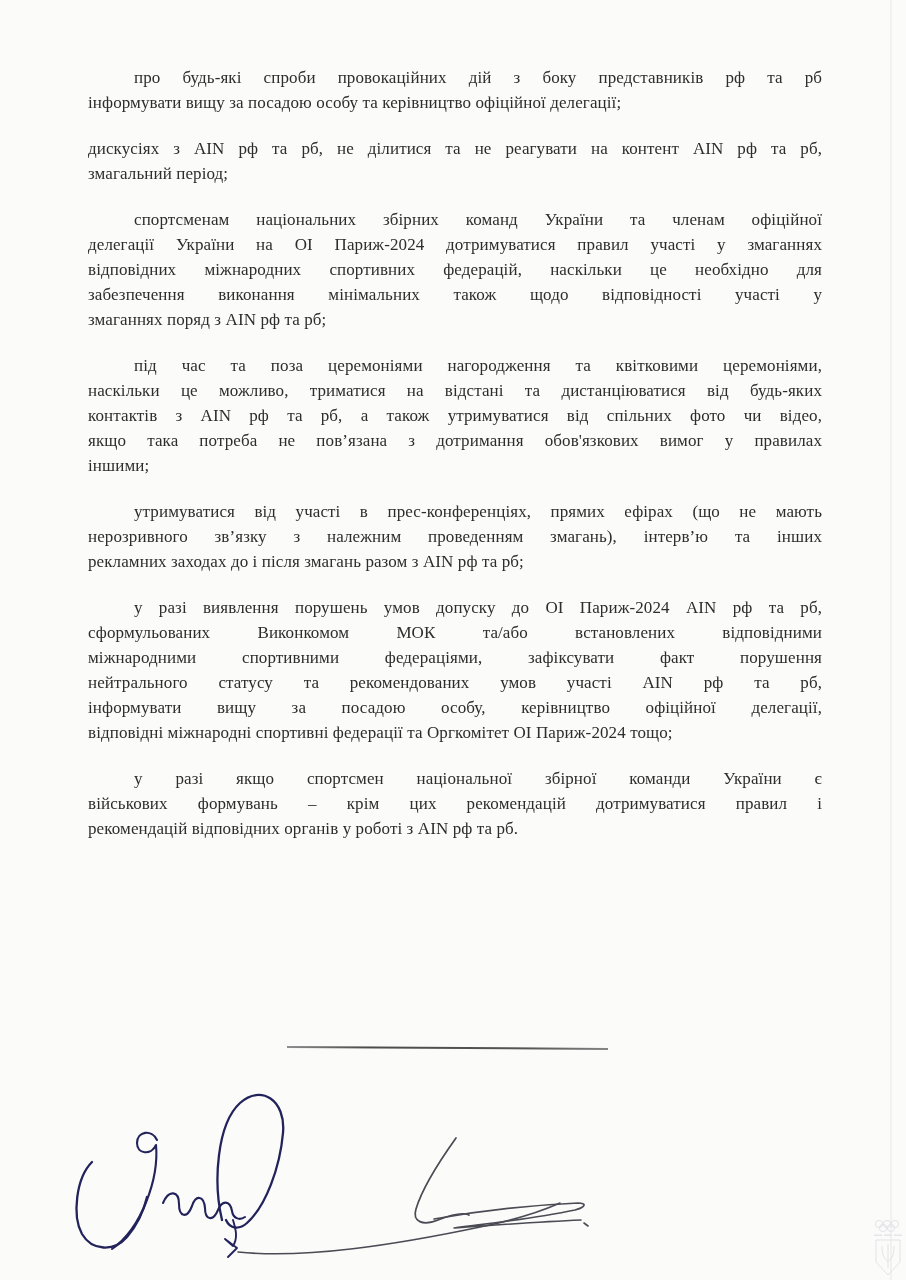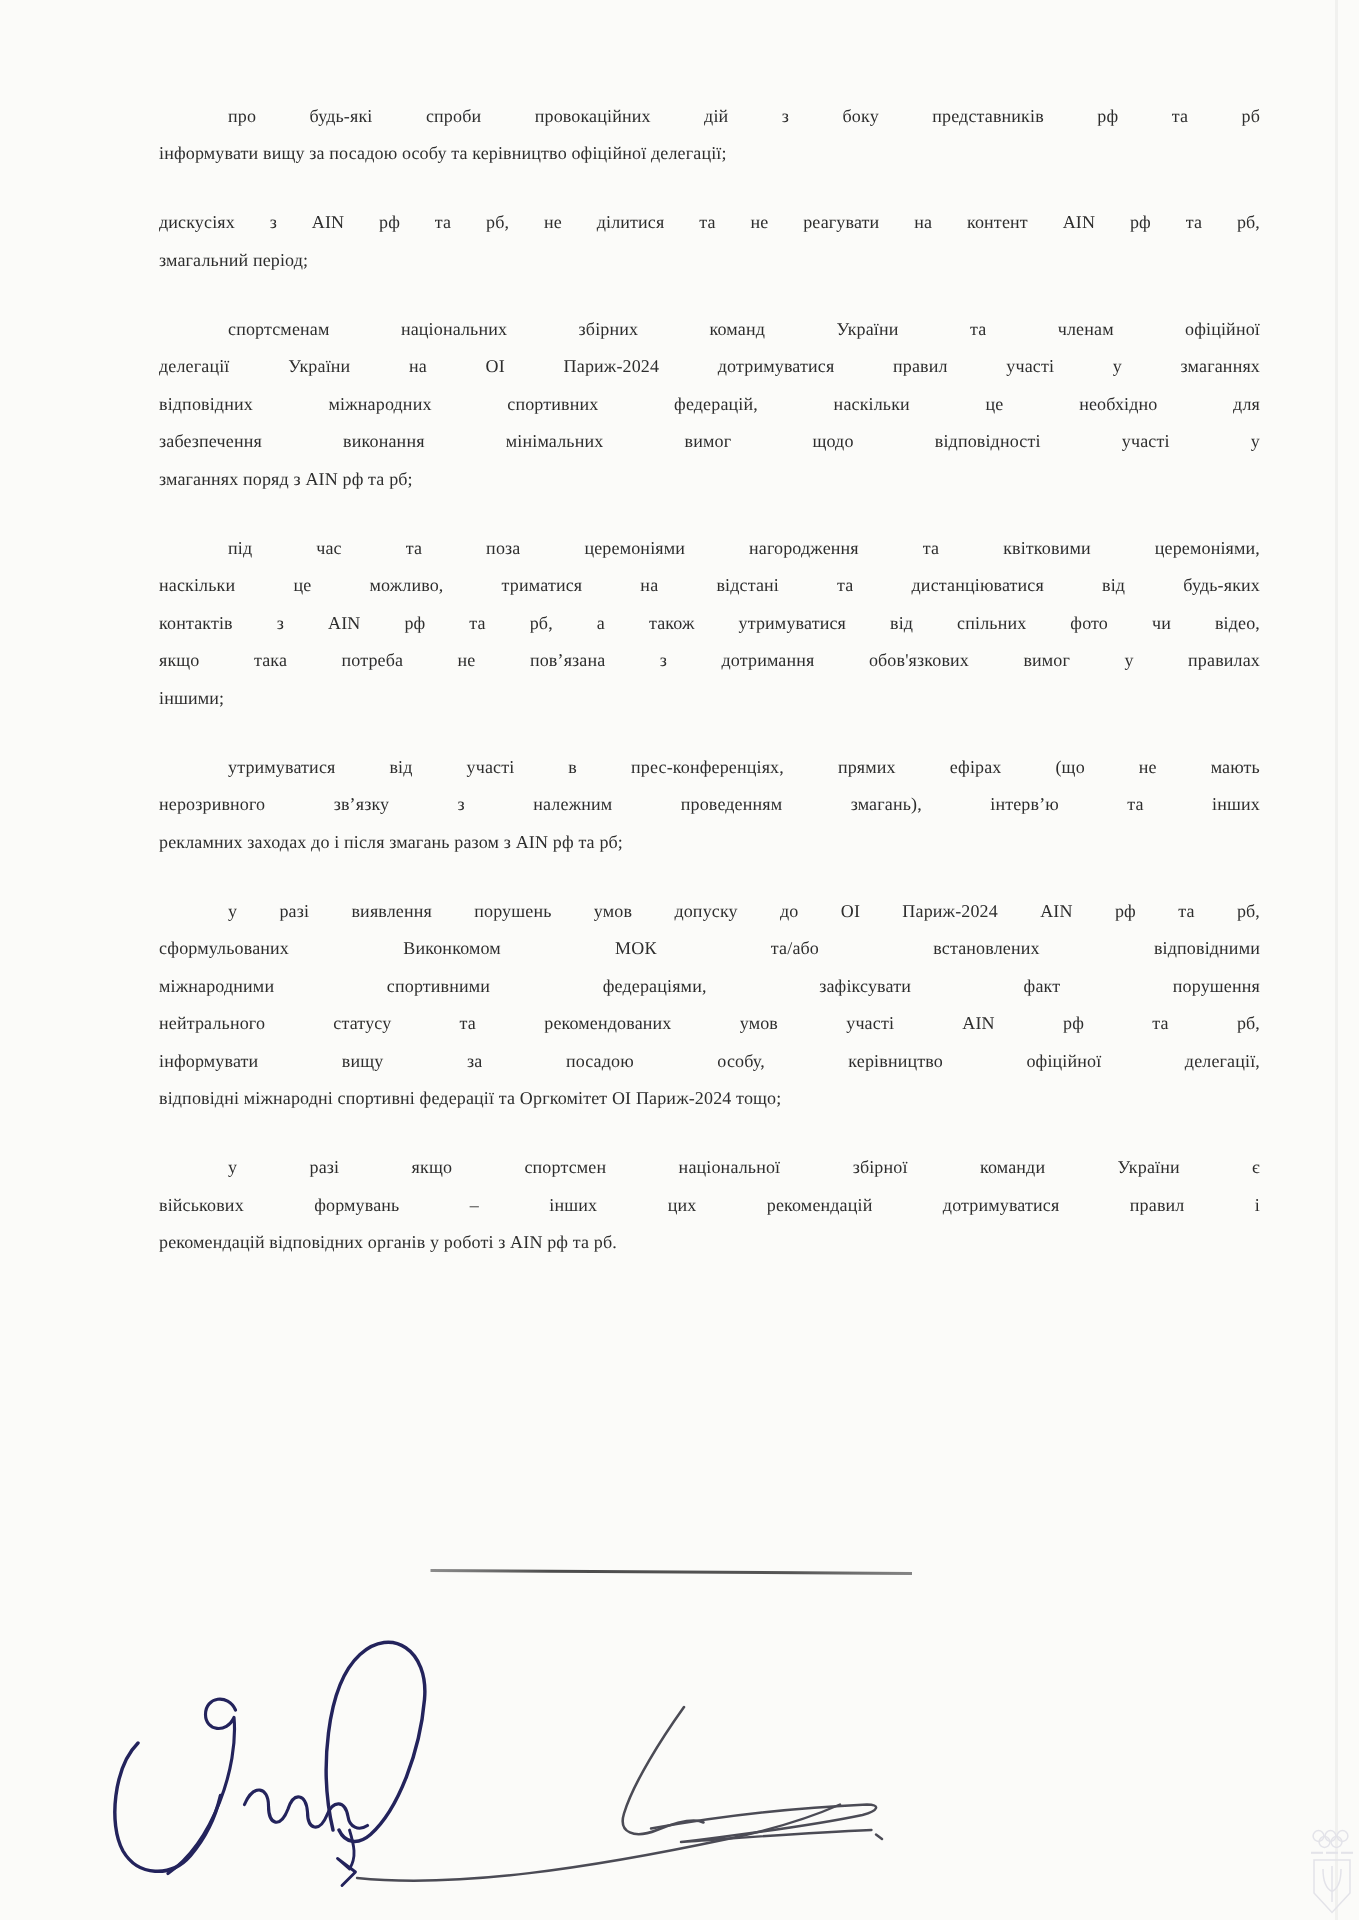--- a/index.html
+++ b/index.html
@@ -9,22 +9,22 @@
     background:var(--paper,#fbfbf9);
     overflow:hidden;
     font-family:"Liberation Serif","DejaVu Serif",serif;
     color:var(--text,#2d2d2d);
   }
   .scan-line{
     position:absolute;left:890px;top:0;width:2px;height:1280px;
     background:rgba(60,60,60,0.05);
   }
   .content{
-    position:absolute;left:106px;top:65px;width:734px;
-    font-size:12px;line-height:25px;
+    position:absolute;left:88px;top:65px;width:734px;
+    font-size:17px;line-height:25px;
     text-rendering:optimizeLegibility;
   }
   .para{margin:0 0 21px 0;}
   .para:last-child{margin-bottom:0;}
   .line{
     text-align:justify;
     text-align-last:justify;
     white-space:normal;
     letter-spacing:0.1px;
   }
@@ -60,21 +60,21 @@
         <div class="line last">інформувати вищу за посадою особу та керівництво офіційної делегації;</div>
       </div>
       <div class="para">
         <div class="line">дискусіях з AIN рф та рб, не ділитися та не реагувати на контент AIN рф та рб,</div>
         <div class="line last">змагальний період;</div>
       </div>
       <div class="para">
         <div class="line first">спортсменам національних збірних команд України та членам офіційної</div>
         <div class="line">делегації України на ОІ Париж-2024 дотримуватися правил участі у змаганнях</div>
         <div class="line">відповідних міжнародних спортивних федерацій, наскільки це необхідно для</div>
-        <div class="line">забезпечення виконання мінімальних вимог щодо відповідності участі у</div>
+        <div class="line">забезпечення виконання мінімальних також щодо відповідності участі у</div>
         <div class="line last">змаганнях поряд з AIN рф та рб;</div>
       </div>
       <div class="para">
         <div class="line first">під час та поза церемоніями нагородження та квітковими церемоніями,</div>
         <div class="line">наскільки це можливо, триматися на відстані та дистанціюватися від будь-яких</div>
         <div class="line">контактів з AIN рф та рб, а також утримуватися від спільних фото чи відео,</div>
         <div class="line">якщо така потреба не пов’язана з дотримання обов'язкових вимог у правилах</div>
         <div class="line last">іншими;</div>
       </div>
       <div class="para">
@@ -85,21 +85,21 @@
       <div class="para">
         <div class="line first">у разі виявлення порушень умов допуску до ОІ Париж-2024 AIN рф та рб,</div>
         <div class="line">сформульованих Виконкомом МОК та/або встановлених відповідними</div>
         <div class="line">міжнародними спортивними федераціями, зафіксувати факт порушення</div>
         <div class="line">нейтрального статусу та рекомендованих умов участі AIN рф та рб,</div>
         <div class="line">інформувати вищу за посадою особу, керівництво офіційної делегації,</div>
         <div class="line last">відповідні міжнародні спортивні федерації та Оргкомітет ОІ Париж-2024 тощо;</div>
       </div>
       <div class="para">
         <div class="line first">у разі якщо спортсмен національної збірної команди України є</div>
-        <div class="line">військових формувань – інших цих рекомендацій дотримуватися правил і</div>
+        <div class="line">військових формувань – крім цих рекомендацій дотримуватися правил і</div>
         <div class="line last">рекомендацій відповідних органів у роботі з AIN рф та рб.</div>
       </div>
     </div>
 
   <div class="divider"></div>
 
   <svg class="signature" viewBox="0 0 540 190" xmlns="http://www.w3.org/2000/svg">
     <path class="ink" stroke-width="2.3" d="M 32 92 C 16 108 12 146 22 164 C 32 181 54 182 67 167 C 78 154 84 140 87 127"></path>
     <path class="ink" stroke-width="2.1" d="M 97 70 C 92 59 77 61 77 73 C 77 84 91 86 96 75 C 99 108 82 158 52 179"></path>
     <path class="ink" stroke-width="2.1" d="M 103 133 C 109 119 119 121 119 134 C 119 147 127 149 132 136 C 136 124 144 126 145 138 C 145 150 153 152 158 140 C 162 130 170 130 172 141 C 173 148 179 151 185 147"></path>

